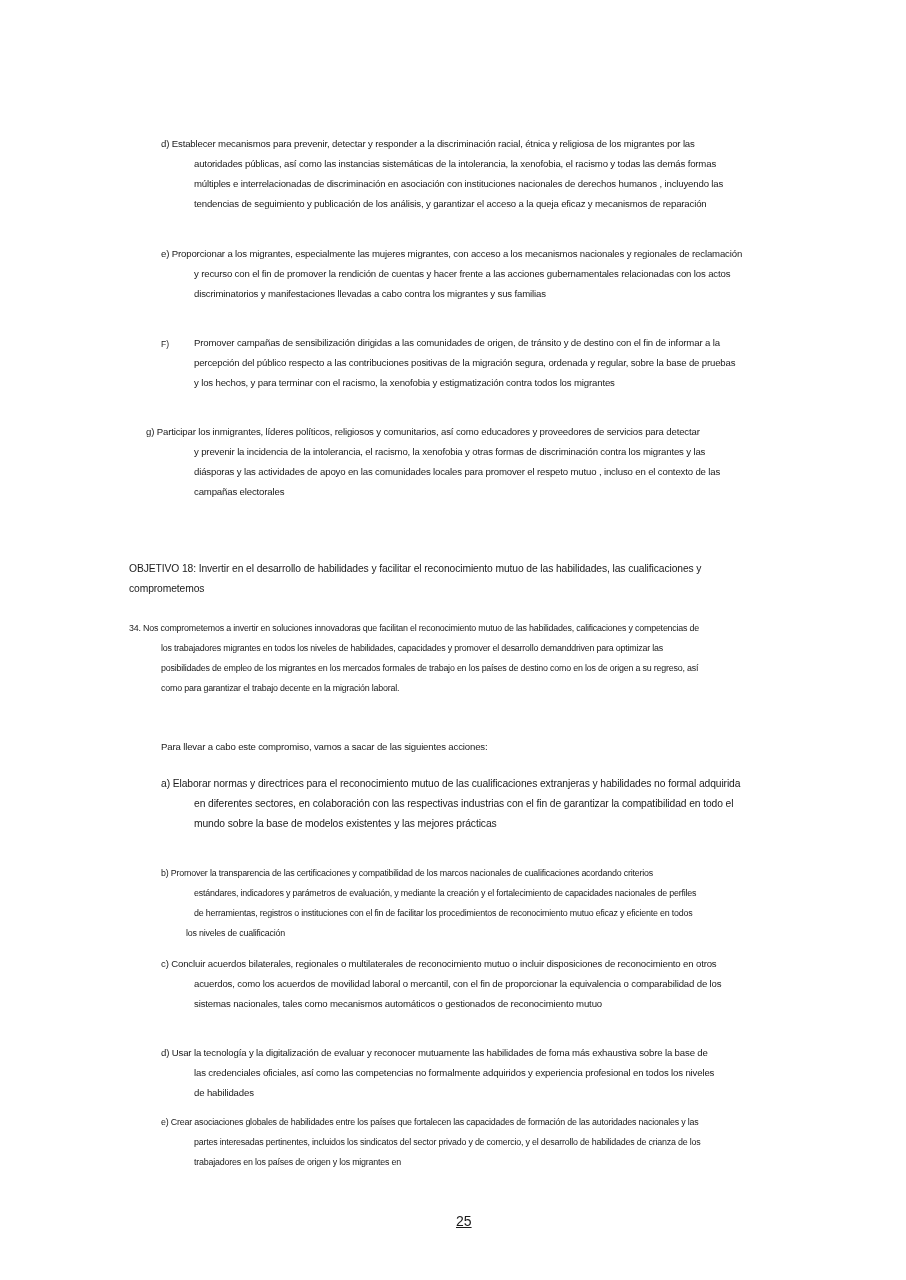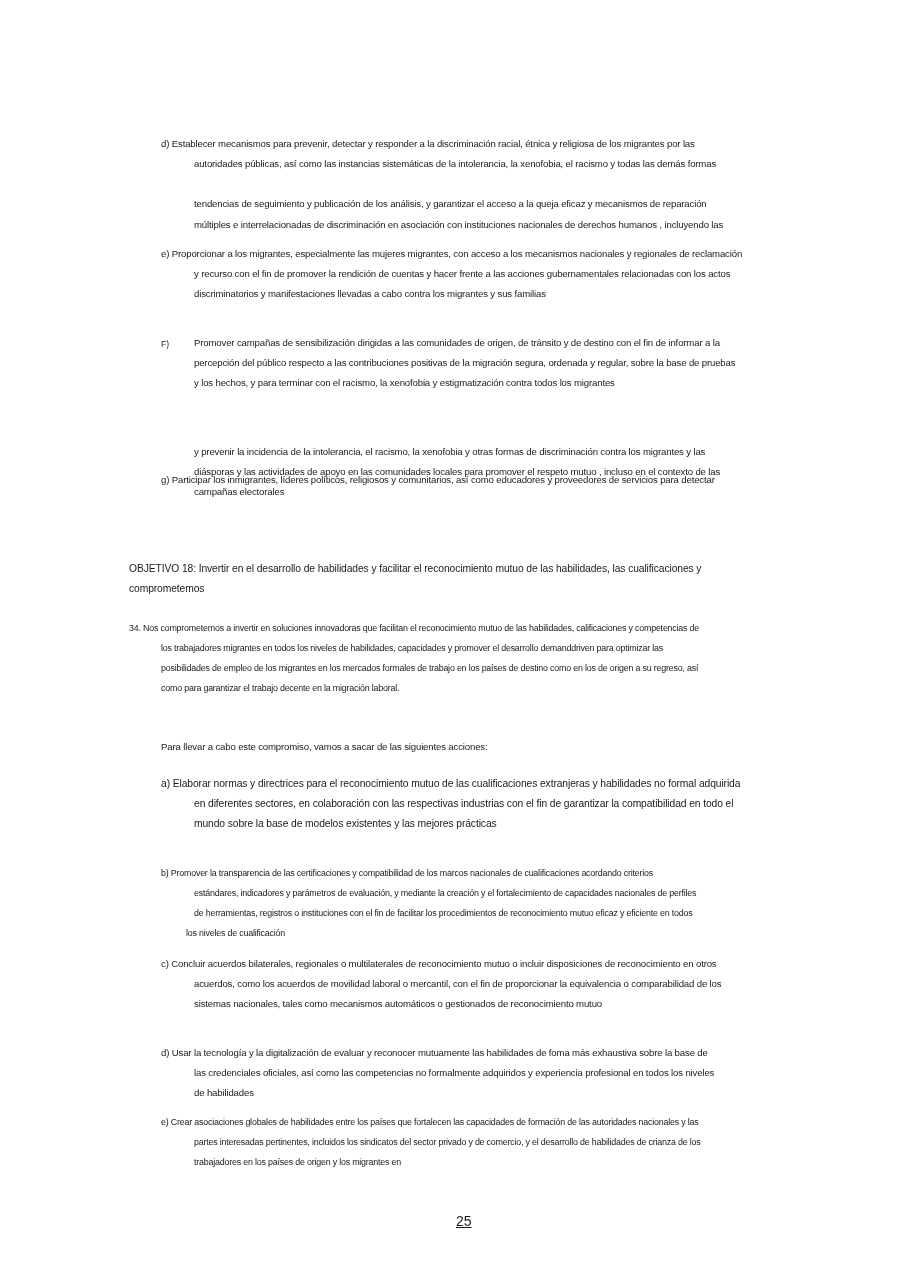--- a/index.html
+++ b/index.html
@@ -14,39 +14,39 @@
   .pnum { position: absolute; font-size: 14px; line-height: 1; text-decoration: underline; }
 </style>
 </head>
 <body>
 
 <div class="page">
 
   <div>
     <div class="line s9" style="left:161px; top:139px;">d) Establecer mecanismos para prevenir, detectar y responder a la discriminación racial, étnica y religiosa de los migrantes por las</div>
     <div class="line s9" style="left:194px; top:159px;">autoridades públicas, así como las instancias sistemáticas de la intolerancia, la xenofobia, el racismo y todas las demás formas</div>
-    <div class="line s9" style="left:194px; top:179px;margin-top:41px;">múltiples e interrelacionadas de discriminación en asociación con instituciones nacionales de derechos humanos , incluyendo las</div>
+    <div class="line s9" style="left:194px; top:179px;">múltiples e interrelacionadas de discriminación en asociación con instituciones nacionales de derechos humanos , incluyendo las</div>
     <div class="line s9" style="left:194px; top:199px;">tendencias de seguimiento y publicación de los análisis, y garantizar el acceso a la queja eficaz y mecanismos de reparación</div>
   </div>
 
   <div>
     <div class="line s9" style="left:161px; top:249px;">e) Proporcionar a los migrantes, especialmente las mujeres migrantes, con acceso a los mecanismos nacionales y regionales de reclamación</div>
     <div class="line s9" style="left:194px; top:269px;">y recurso con el fin de promover la rendición de cuentas y hacer frente a las acciones gubernamentales relacionadas con los actos</div>
     <div class="line s9" style="left:194px; top:289px;">discriminatorios y manifestaciones llevadas a cabo contra los migrantes y sus familias</div>
   </div>
 
   <div>
     <div class="lbl" style="left:161px; top:340px;">F)</div>
     <div class="line s9" style="left:194px; top:338px;">Promover campañas de sensibilización dirigidas a las comunidades de origen, de tránsito y de destino con el fin de informar a la</div>
     <div class="line s9" style="left:194px; top:358px;">percepción del público respecto a las contribuciones positivas de la migración segura, ordenada y regular, sobre la base de pruebas</div>
     <div class="line s9" style="left:194px; top:378px;">y los hechos, y para terminar con el racismo, la xenofobia y estigmatización contra todos los migrantes</div>
   </div>
 
   <div>
-    <div class="line s9" style="left:161px; top:427px;margin-top:48px;">g) Participar los inmigrantes, líderes políticos, religiosos y comunitarios, así como educadores y proveedores de servicios para detectar</div>
+    <div class="line s9" style="left:146px; top:427px;">g) Participar los inmigrantes, líderes políticos, religiosos y comunitarios, así como educadores y proveedores de servicios para detectar</div>
     <div class="line s9" style="left:194px; top:447px;">y prevenir la incidencia de la intolerancia, el racismo, la xenofobia y otras formas de discriminación contra los migrantes y las</div>
     <div class="line s9" style="left:194px; top:467px;">diásporas y las actividades de apoyo en las comunidades locales para promover el respeto mutuo , incluso en el contexto de las</div>
     <div class="line s9" style="left:194px; top:487px;">campañas electorales</div>
   </div>
 
   <div>
     <div class="line s10" style="left:129px; top:564px;">OBJETIVO 18: Invertir en el desarrollo de habilidades y facilitar el reconocimiento mutuo de las habilidades, las cualificaciones y</div>
     <div class="line s10" style="left:129px; top:584px;">comprometemos</div>
   </div>
 

